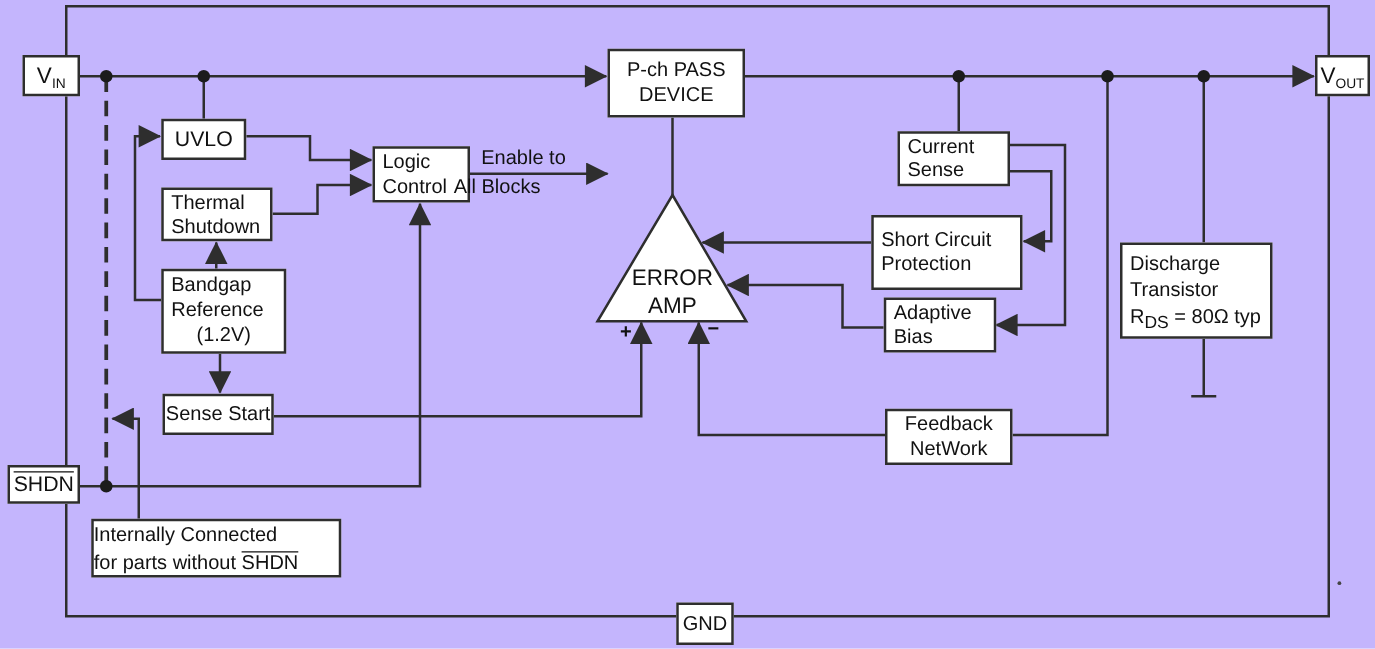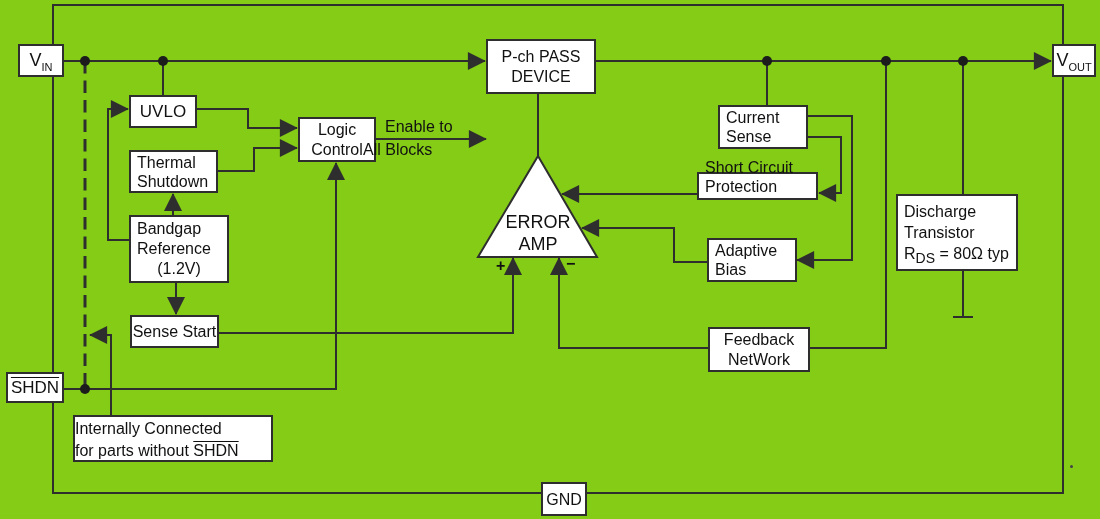--- a/index.html
+++ b/index.html
@@ -1,17 +1,17 @@
 <!DOCTYPE html>
 <html><head>
 <meta charset="utf-8">
 <style>
   html,body{margin:0;padding:0;background:#ffffff;}
   #stage{
-    position:relative;width:1100px;height:519px;background:#84cc16;
+    position:relative;width:1100px;height:519px;background:#c4b5fd;
     font-family:"Liberation Sans","DejaVu Sans",sans-serif;color:#111;
     overflow:hidden;
   }
   #wires{position:absolute;left:0;top:0;}
   .box{
     position:absolute;background:#fff;border:2px solid #2e2e2e;
     box-sizing:border-box;font-size:16px;line-height:19px;color:#111;
   }
   .center{display:flex;align-items:center;justify-content:center;text-align:center;}
   .leftpad{display:flex;flex-direction:column;justify-content:center;padding:2px 6px;}
@@ -117,40 +117,40 @@
     <span class="ml">Thermal
 Shutdown</span>
   </div>
 
   <div class="box leftpad" style="left:129px;top:215px;width:100px;height:68px;line-height:20px;">
     <span>Bandgap</span>
     <span>Reference</span>
     <span style="text-align:center;">(1.2V)</span>
   </div>
 
-  <div class="box leftpad" style="left:298px;top:117px;width:78px;height:45px;line-height:20px;text-align:center;">
+  <div class="box leftpad" style="left:298px;top:117px;width:78px;height:45px;line-height:20px;">
     <span class="ml">Logic
 Control</span>
   </div>
 
   <div class="box center" style="left:130px;top:315px;width:89px;height:33px;">
     <span>Sense Start</span>
   </div>
 
   <div class="box leftpad" style="left:718px;top:105px;width:90px;height:44px;">
     <span class="ml">Current
 Sense</span>
   </div>
 
   <div class="box center" style="left:486px;top:39px;width:110px;height:55px;line-height:20px;">
     <span class="ml">P-ch PASS
 DEVICE</span>
   </div>
 
-  <div class="box leftpad" style="left:697px;top:172px;width:121px;height:28px;justify-content:flex-end;">
+  <div class="box leftpad" style="left:697px;top:172px;width:121px;height:60px;">
     <span class="ml">Short Circuit
 Protection</span>
   </div>
 
   <div class="box leftpad" style="left:707px;top:238px;width:90px;height:44px;">
     <span class="ml">Adaptive
 Bias</span>
   </div>
 
   <div class="box center" style="left:708px;top:327px;width:102px;height:45px;line-height:20px;">

